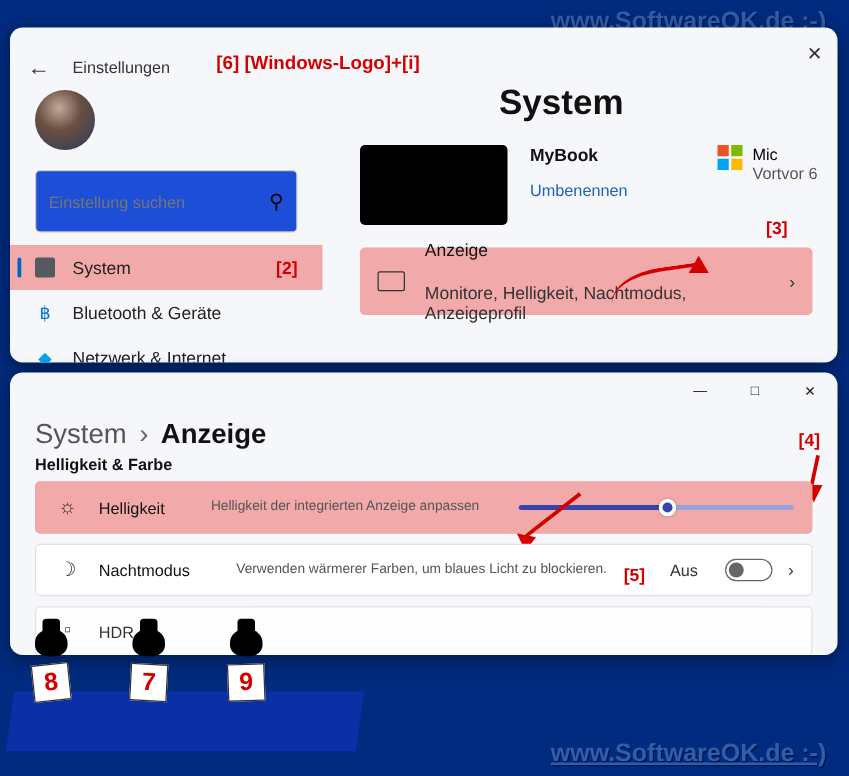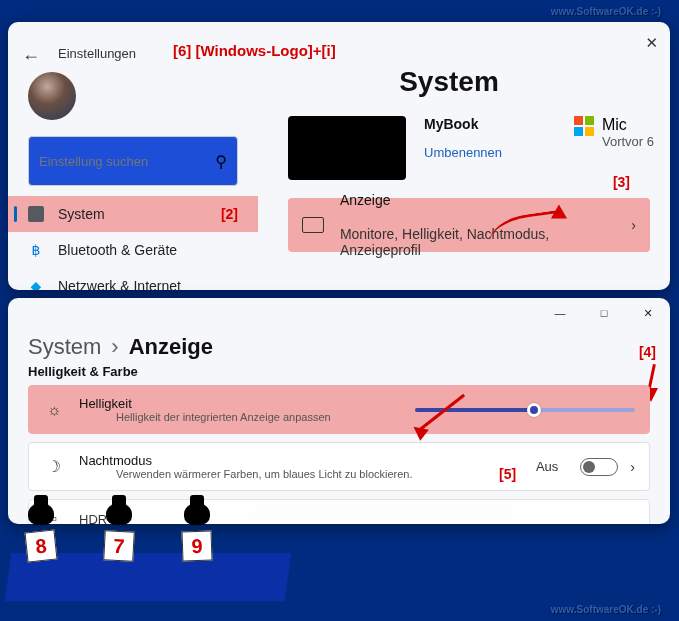--- a/index.html
+++ b/index.html
@@ -6,23 +6,24 @@
   body {
     width: 679px; height: 621px;
     background: #002b7f;
     font-family: "Segoe UI", Arial, sans-serif;
     position: relative;
     overflow: hidden;
   }
   .watermark {
     position: absolute;
     color: #335daa;
-    font-size: 10px;
+    font-size: 20px;
     font-weight: bold;
     text-shadow: 1px 1px 0 #001a4f;
+    text-decoration: underline;
   }
   .wm-top-right { top: 6px; right: 18px; }
   .wm-bottom-right { bottom: 6px; right: 18px; }
   .wm-mid-left { top: 308px; left: 48px; color:#6a6a6a; opacity:.45; font-style: italic; }
   .bg-wm {
     position:absolute; left:50%; top:400px;
     transform:translateX(-50%) rotate(-5deg);
     font-size:60px; color:rgba(0,0,0,.07);
     font-style:italic; font-weight:bold; white-space:nowrap;
     pointer-events:none;
@@ -125,21 +126,21 @@
   .dev-name { font-weight:600; color:#111; }
   .dev-rename { color:#1d61bd; font-size:13px; margin-top:13px; cursor:pointer; }
   .ms-block { margin-left:auto; display:flex; align-items:flex-start; gap:8px; padding-right:6px;}
   .ms-logo {
     width:20px; height:20px; display:grid; grid-template:1fr 1fr/1fr 1fr; gap:2px;
   }
   .ms-logo span:nth-child(1){background:#f25022}
   .ms-logo span:nth-child(2){background:#7fba00}
   .ms-logo span:nth-child(3){background:#00a4ef}
   .ms-logo span:nth-child(4){background:#ffb900}
-  .ms-text { font-size:16px; }
+  .ms-text { font-size:13px; }
   .ms-sub { font-size:13px; color:#555; }
   .annot-3 { position:absolute; right:30px; top:108px; color:#d40000; font-weight:bold; font-size:14px;}
   .card-row {
     margin:18px 10px 0 10px; height:54px;
     background:#f1a9a9; border-radius:4px;
     display:flex; align-items:center; padding:0 14px;
     position:relative;
   }
   .card-icon {
     width:22px; height:16px; border:1.5px solid #333; border-radius:2px;
@@ -198,21 +199,21 @@
   }
 
   .setting-row {
     margin:0 20px 8px 20px; border-radius:4px;
     display:flex; align-items:center; padding:10px 14px;
     background:#fff; border:1px solid #e0e0e0;
     position:relative;
   }
   .setting-row.hl { background:#f1a9a9; border-color:#f1a9a9;}
   .row-icon { width:22px; font-size:16px; color:#333; margin-right:14px; text-align:center;}
-  .row-text { display:flex; flex-direction:column; }
+  .row-text { display:flex; }
   .row-title { font-size:13px; color:#111; }
   .row-sub { font-size:11px; color:#555;padding-left:37px; }
   .slider-wrap {
     margin-left:auto; width:220px; height:20px;
     display:flex; align-items:center;
   }
   .slider-track {
     width:100%; height:4px; background:#9aa3d9; border-radius:2px;
     position:relative;
   }

